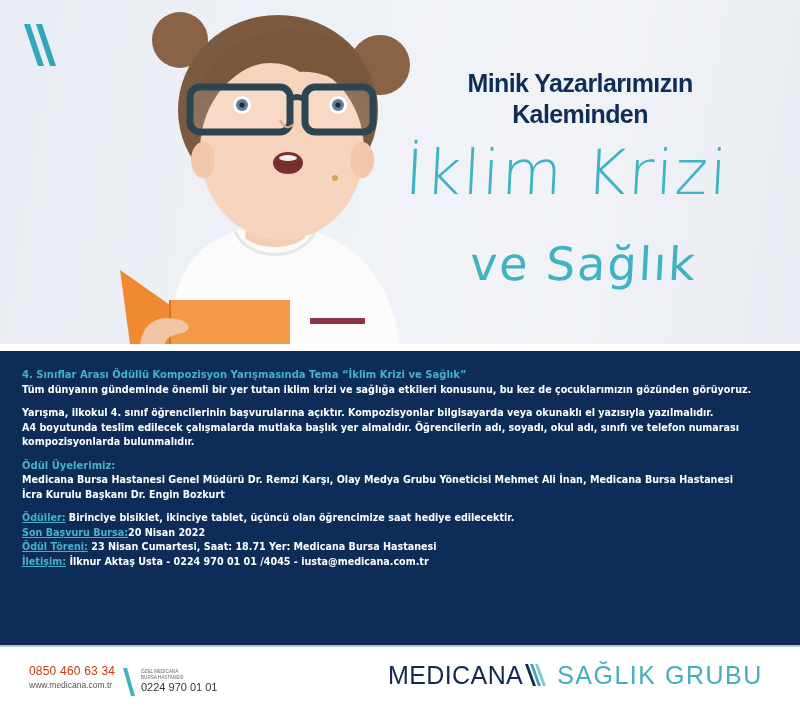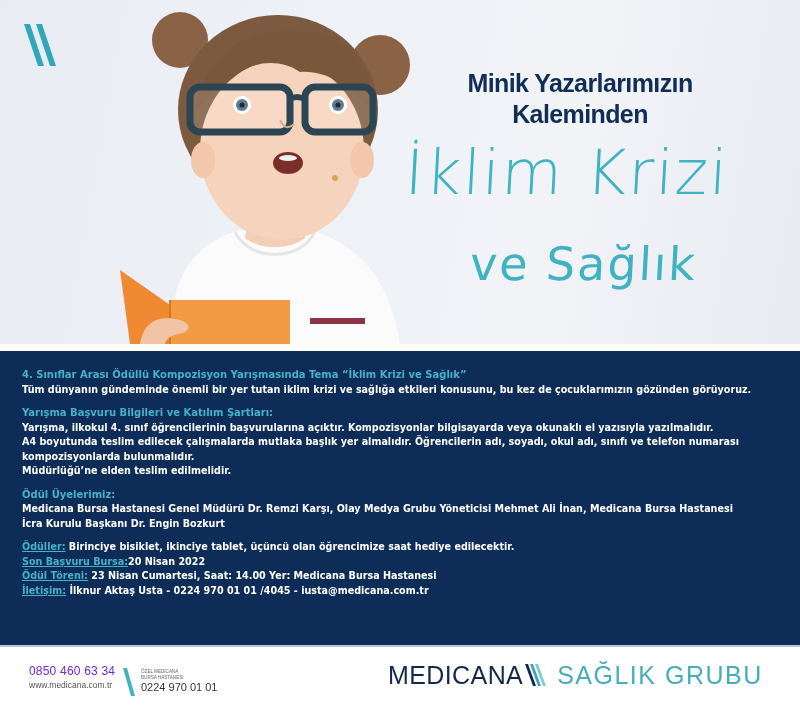--- a/index.html
+++ b/index.html
@@ -45,21 +45,21 @@
     .val { color: #ffffff; }
 
     .bottom-line {
       position: absolute; left: 0; top: 645px; width: 800px; height: 2px; background: #b7c6d8;
     }
 
     
     .footer { position: absolute; left: 0; top: 647px; width: 800px; height: 67px; background: #ffffff; }
     .phone-main {
       position: absolute; left: 29px; top: 17px; font-family: "Liberation Sans", sans-serif;
-      font-size: 12px; color: #6d28d9; letter-spacing: 0.2px;
+      font-size: 12px; color: #c2410c; letter-spacing: 0.2px;
     }
     .web {
       position: absolute; left: 29px; top: 33px; font-family: "Liberation Sans", sans-serif;
       font-size: 8.5px; color: #555555;
     }
     .footer-slash { position: absolute; left: 122px; top: 20px; width: 14px; height: 30px; }
     .small-hosp {
       position: absolute; left: 141px; top: 22px; font-family: "Liberation Sans", sans-serif;
       font-size: 4.6px; line-height: 6px; color: #666666; text-transform: uppercase;
     }
@@ -138,40 +138,38 @@
   </div>
   <div class="script-1">İklim Krizi</div>
   <div class="script-2">ve Sağlık</div>
 </div>
 
 <div class="info">
   <p class="h">4. Sınıflar Arası Ödüllü Kompozisyon Yarışmasında Tema “İklim Krizi ve Sağlık”</p>
   <p>Tüm dünyanın gündeminde önemli bir yer tutan iklim krizi ve sağlığa etkileri konusunu, bu kez de çocuklarımızın gözünden görüyoruz.</p>
 
   <div class="gap-lg"></div>
-  <p class="h">Yarışma Başvuru Bilgileri ve Katılım Şartları:</p>
   <p>Yarışma, ilkokul 4. sınıf öğrencilerinin başvurularına açıktır. Kompozisyonlar bilgisayarda veya okunaklı el yazısıyla yazılmalıdır.</p>
   <p>A4 boyutunda teslim edilecek çalışmalarda mutlaka başlık yer almalıdır. Öğrencilerin adı, soyadı, okul adı, sınıfı ve telefon numarası</p>
   <p>kompozisyonlarda bulunmalıdır.</p>
-  <p>Müdürlüğü’ne elden teslim edilmelidir.</p>
 
   <div class="gap-lg"></div>
   <p class="h">Ödül Üyelerimiz:</p>
   <p>Medicana Bursa Hastanesi Genel Müdürü Dr. Remzi Karşı, Olay Medya Grubu Yöneticisi Mehmet Ali İnan, Medicana Bursa Hastanesi</p>
   <p>İcra Kurulu Başkanı Dr. Engin Bozkurt</p>
 
   <div class="gap-lg"></div>
   <p>
     <span class="lbl">Ödüller:</span><span class="val"> Birinciye bisiklet, ikinciye tablet, üçüncü olan öğrencimize saat hediye edilecektir.</span>
   </p>
   <p>
     <span class="lbl">Son Başvuru Bursa:</span><span class="val">20 Nisan 2022</span>
   </p>
   <p>
-    <span class="lbl">Ödül Töreni:</span><span class="val"> 23 Nisan Cumartesi, Saat: 14.00  Yer: Medicana Bursa Hastanesi</span>
+    <span class="lbl">Ödül Töreni:</span><span class="val"> 23 Nisan Cumartesi, Saat: 18.71  Yer: Medicana Bursa Hastanesi</span>
   </p>
   <p>
     <span class="lbl">İletişim:</span><span class="val"> İlknur Aktaş Usta - 0224 970 01 01 /4045 - iusta@medicana.com.tr</span>
   </p>
 </div>
 <div class="bottom-line"></div>
 
 <div class="footer">
   <div class="phone-main">0850 460 63 34</div>
   <div class="web">www.medicana.com.tr</div>

